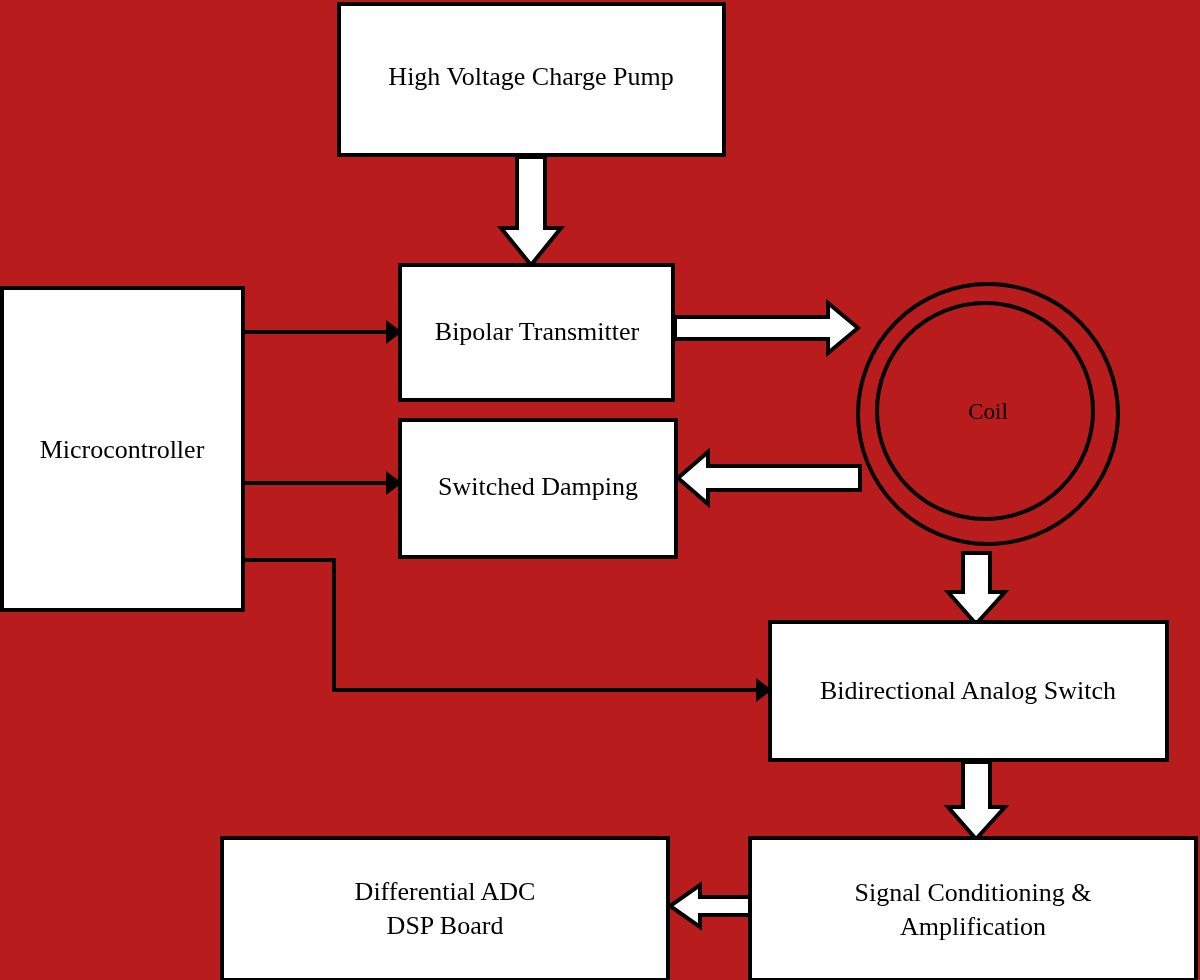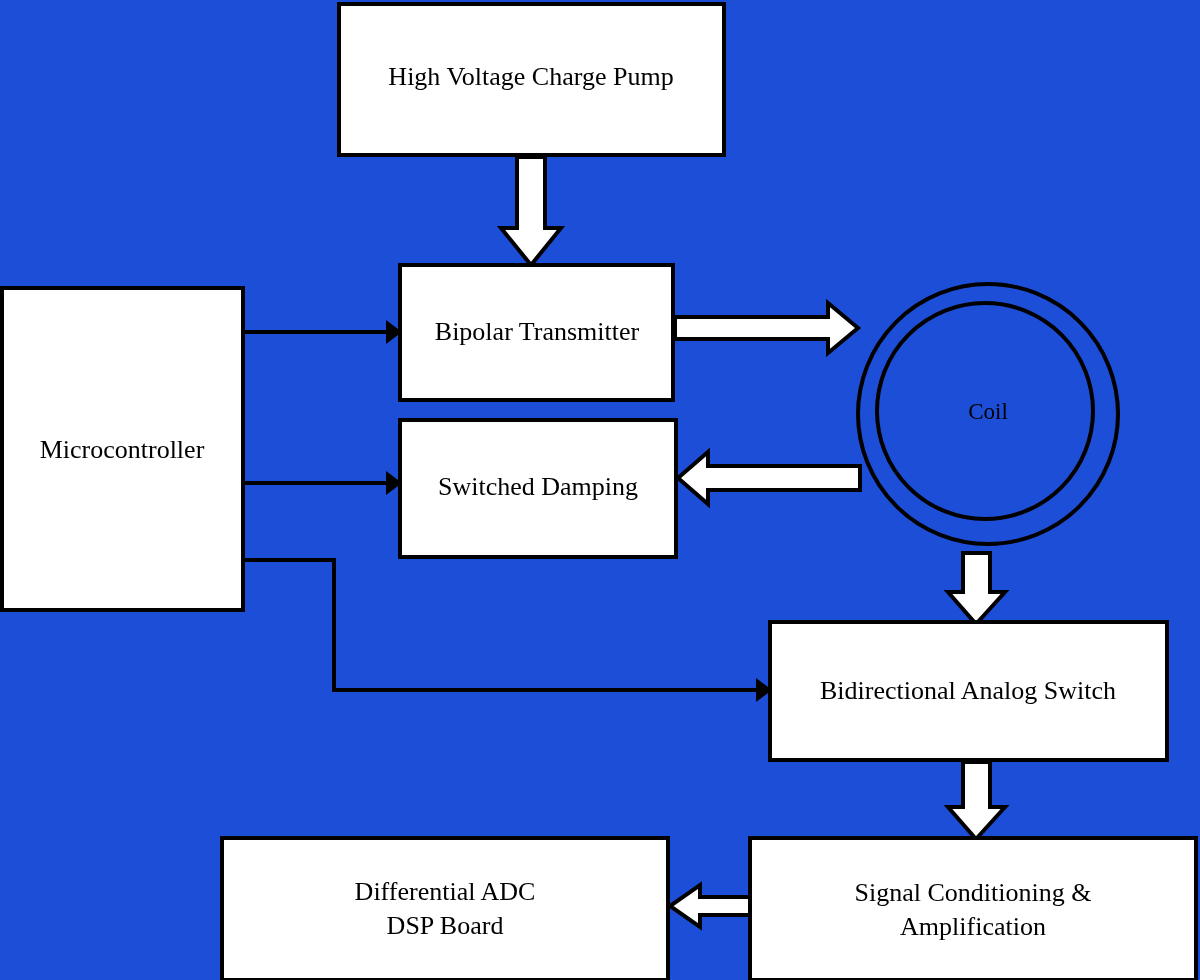--- a/index.html
+++ b/index.html
@@ -10,21 +10,21 @@
   body {
     width: 1200px;
     height: 980px;
     font-family: "Liberation Serif", "DejaVu Serif", serif;
     overflow: hidden;
   }
   #diagram-root {
     position: relative;
     width: 1200px;
     height: 980px;
-    background: #1d4ed8;
+    background: #b91c1c;
   }
   svg.diagram {
     display: block;
     width: 1200px;
     height: 980px;
   }
   .block-rect {
     fill: #ffffff;
     stroke: #000000;
     stroke-width: 4;

